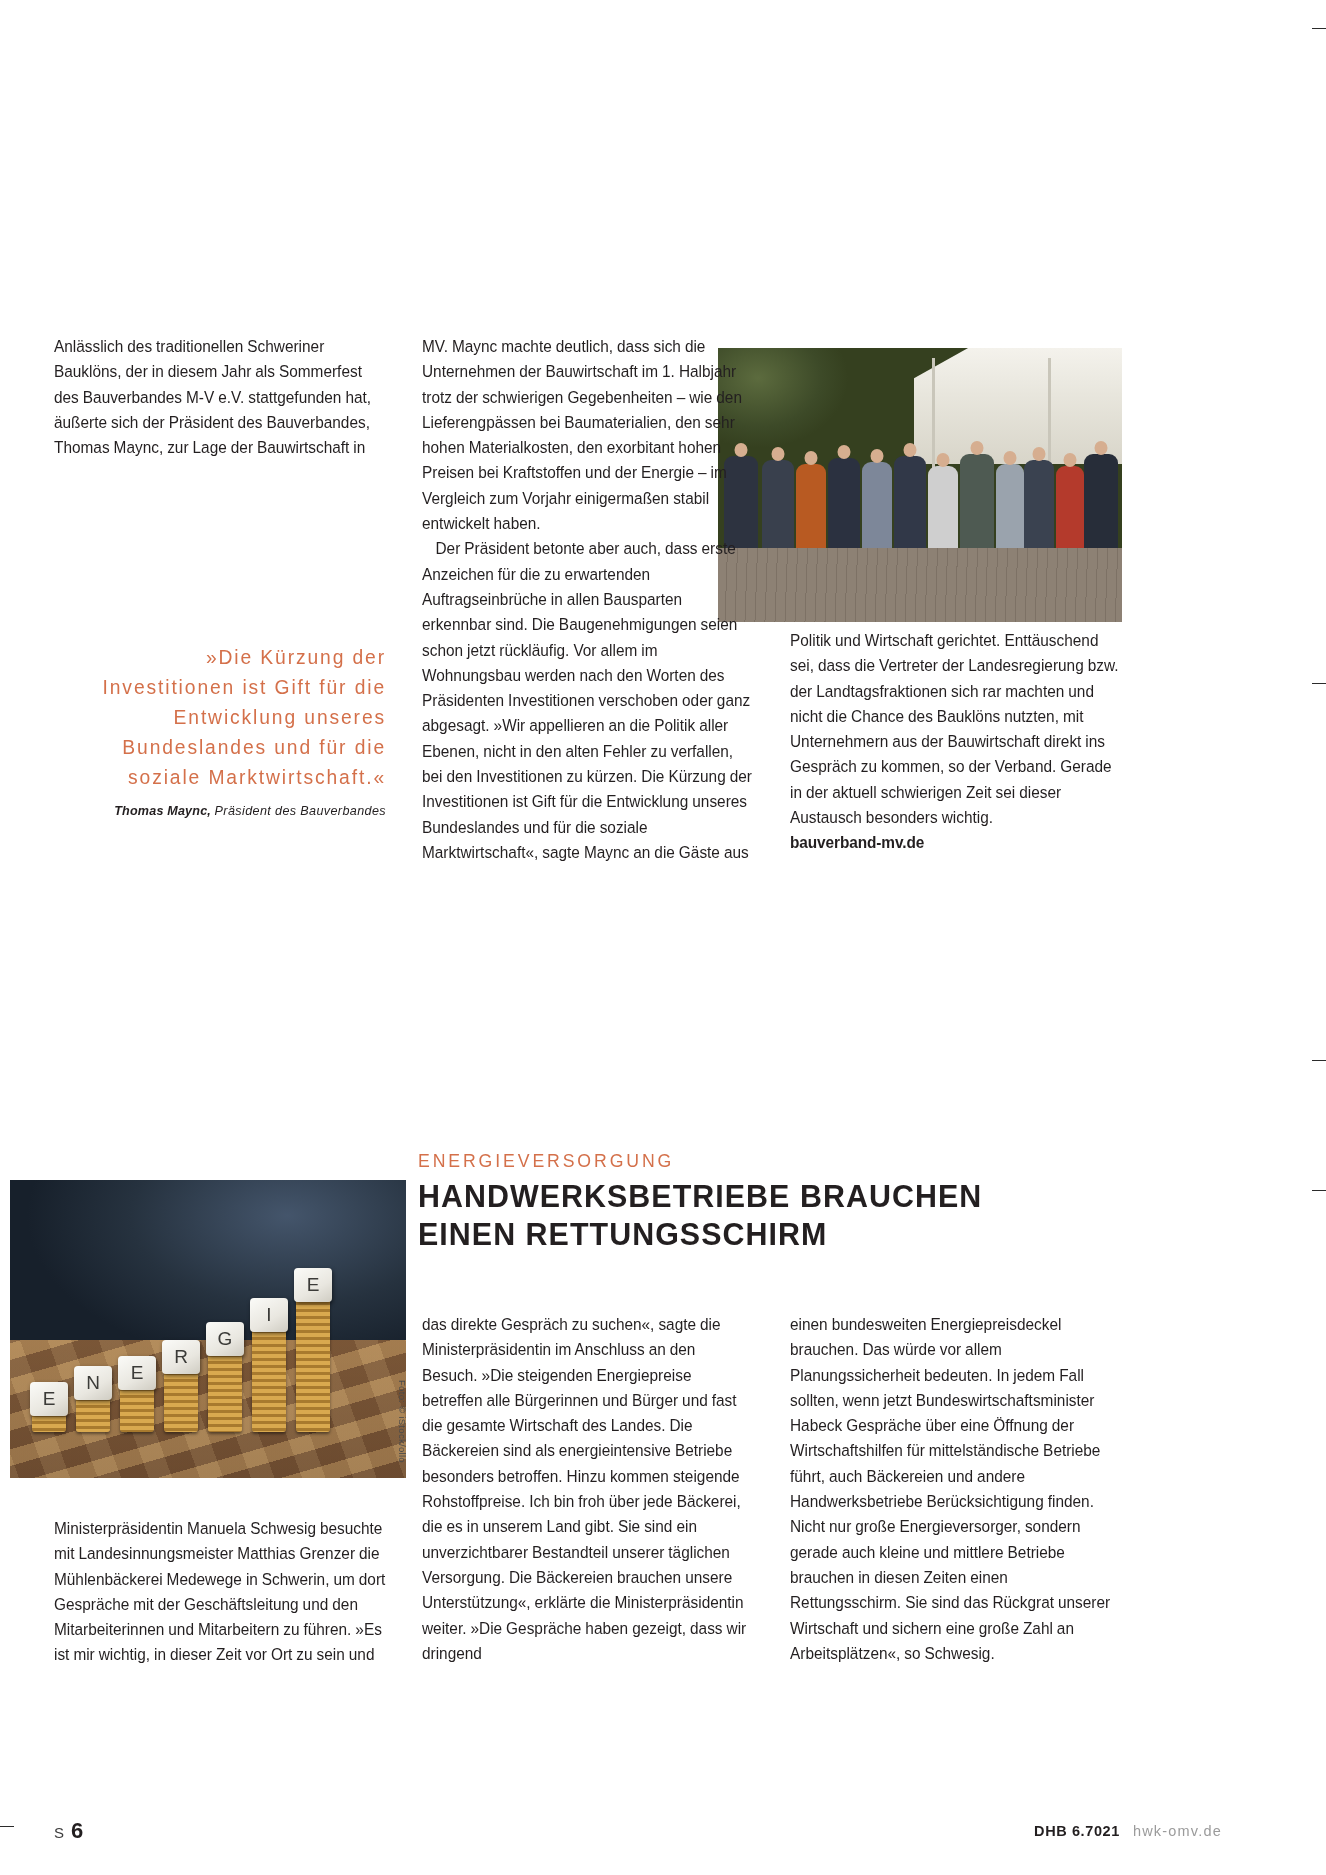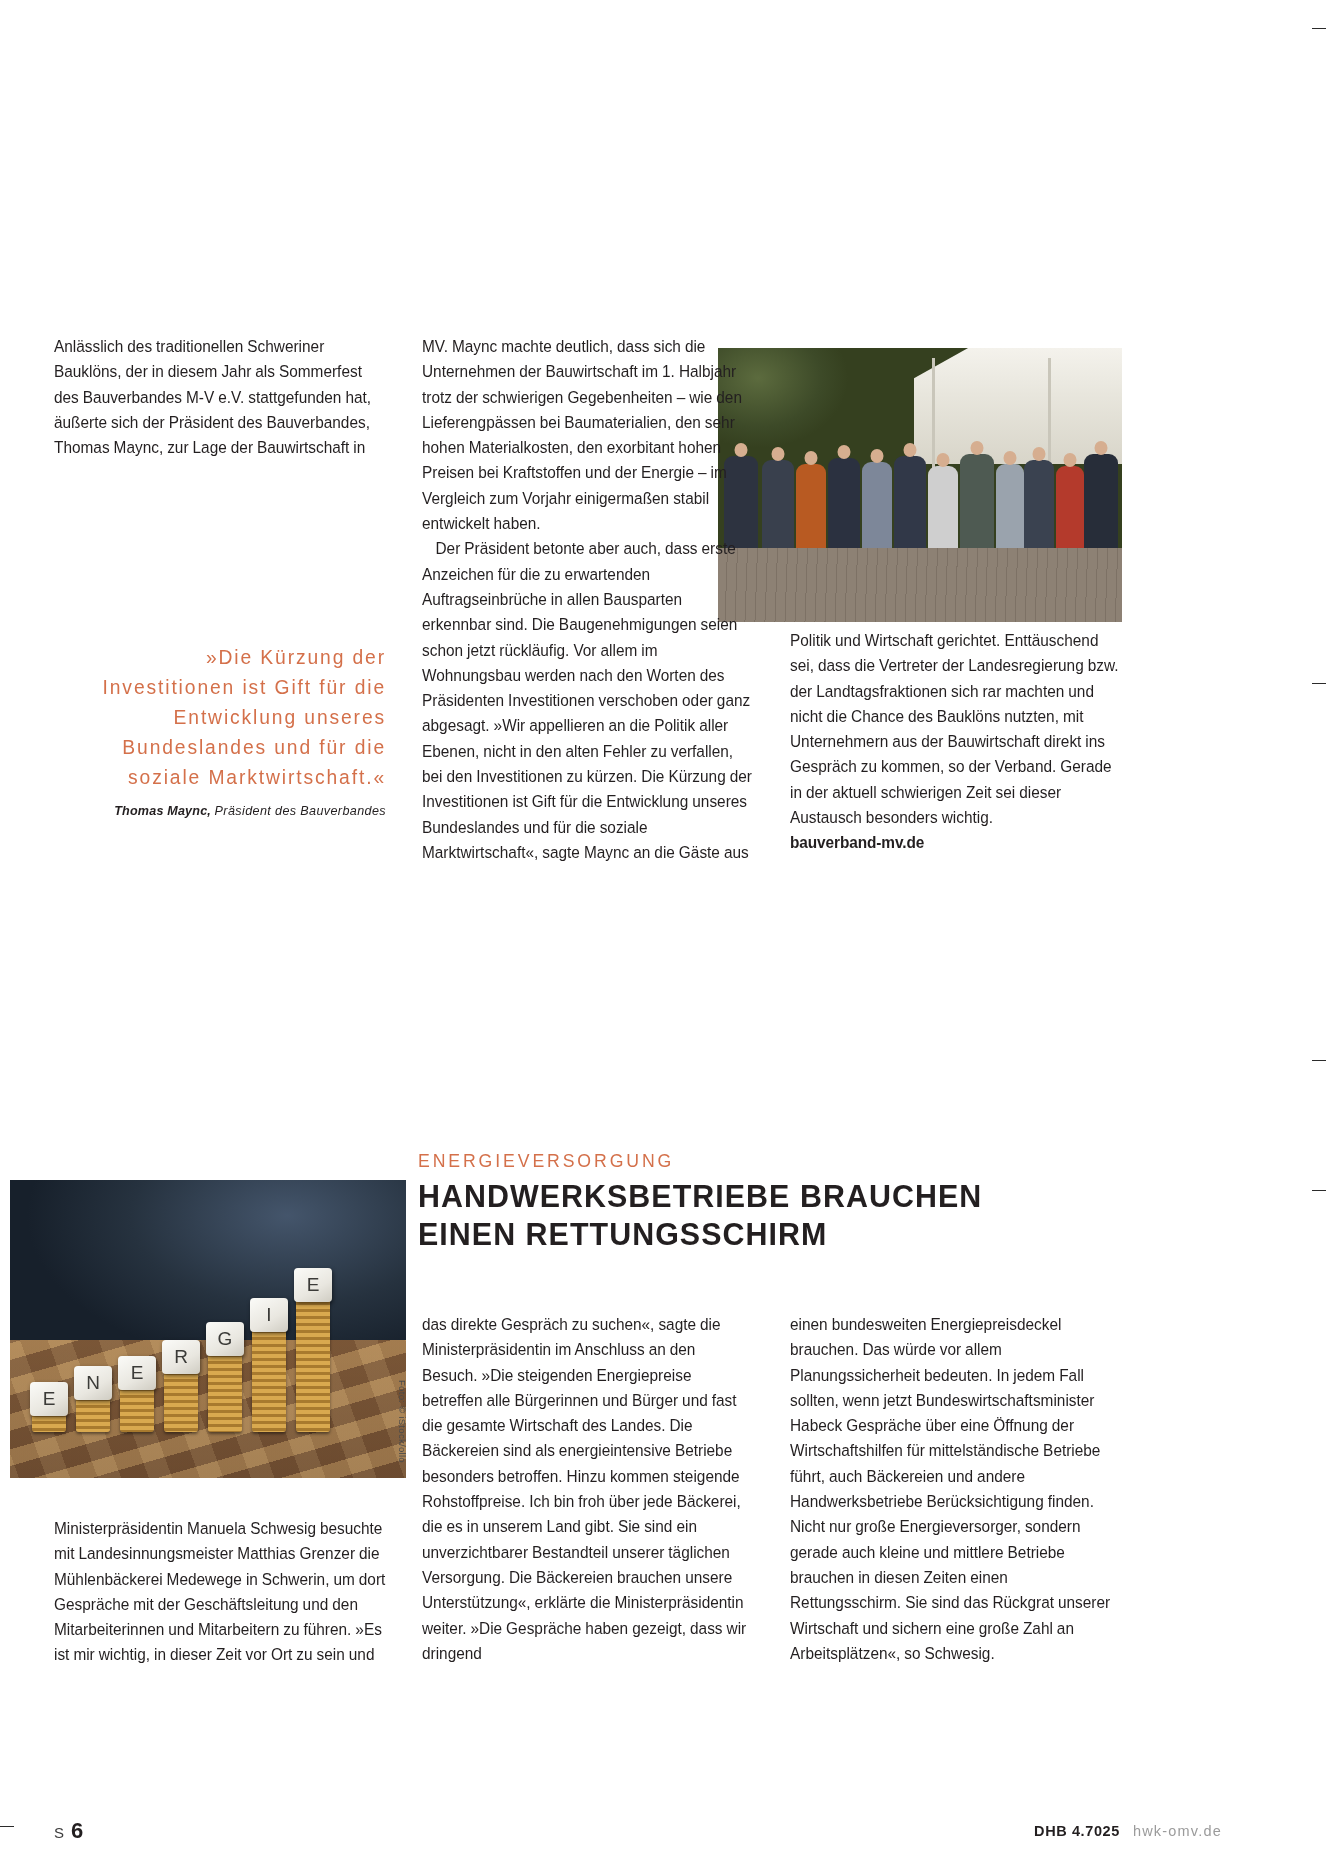--- a/index.html
+++ b/index.html
@@ -344,17 +344,17 @@
       <p class="body-text">einen bundesweiten Energiepreisdeckel brauchen. Das würde vor allem Planungssicherheit bedeuten. In jedem Fall sollten, wenn jetzt Bundeswirtschaftsminister Habeck Gespräche über eine Öffnung der Wirtschaftshilfen für mittelständische Betriebe führt, auch Bäckereien und andere Handwerksbetriebe Berücksichtigung finden. Nicht nur große Energieversorger, sondern gerade auch kleine und mittlere Betriebe brauchen in diesen Zeiten einen Rettungsschirm. Sie sind das Rückgrat unserer Wirtschaft und sichern eine große Zahl an Arbeitsplätzen«, so Schwesig.</p>
     </div>
   </div>
 
   <div class="footer-left">
     <span class="s">S</span>
     <span class="num">6</span>
   </div>
 
   <div class="footer-right">
-    <span class="issue">DHB 4.7025</span>
+    <span class="issue">DHB 6.7021</span>
     <span class="site">hwk-omv.de</span>
   </div>
 
 </div>
 
 </body></html>

